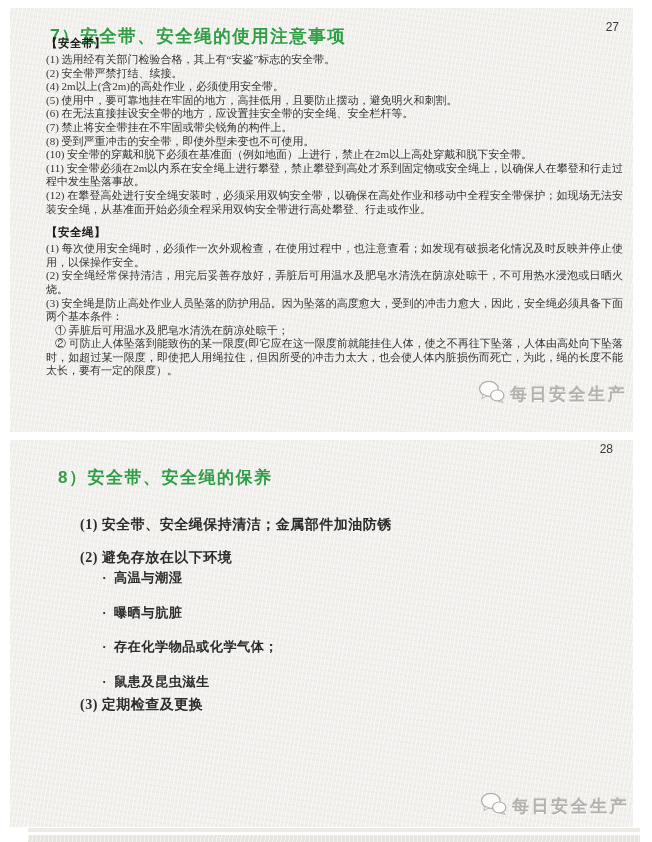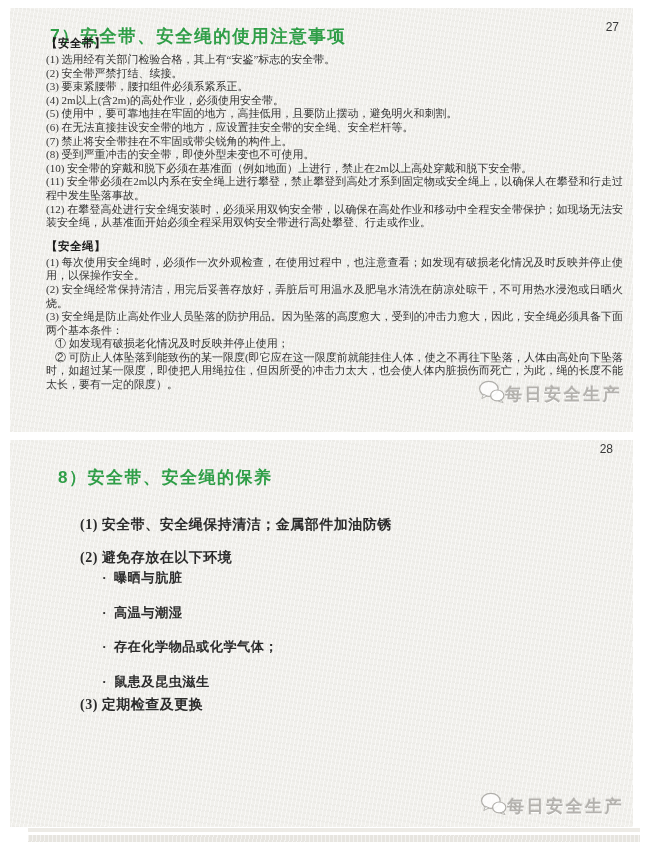--- a/index.html
+++ b/index.html
@@ -23,21 +23,21 @@
   h2.sec.rope{margin-top:9px;}
   p.item{margin:0;font-size:11px;line-height:13.6px;color:#333;text-align:justify;}
   p.item.sub{text-indent:9px;}
   
   .p2item{position:absolute;left:58px;margin:12px;font-size:14px;font-weight:bold;color:#2b2b2b;letter-spacing:.5px;}
   .p2i0{top:64px;} .p2i1{top:97px;font-family:Liberation Serif, serif;} .p2i2{top:244px;}
   ul.env{list-style:none;margin:0;padding:0;position:absolute;left:92px;top:129px;}
   ul.env li{margin:0 0 16.5px 0;font-size:13.2px;font-weight:bold;color:#2b2b2b;letter-spacing:.5px;}
   ul.env li::before{content:"·";margin-right:7px;font-weight:bold;}
   
-  .wm{position:absolute;display:flex;align-items:center;color:#b3b1ad;
+  .wm{position:absolute;display:flex;align-items:center;gap:5px;color:#b3b1ad;
       font-family:"Liberation Sans","DejaVu Sans",sans-serif;font-weight:bold;
       font-size:17px;letter-spacing:2.5px;
       text-shadow:0 1px 0 rgba(255,255,255,.9), 0 -1px 0 rgba(150,148,144,.25);}
   .wm1{left:468px;top:372px;}
   .wm2{left:470px;top:352px;}
   .wm svg{flex:0 0 auto;}
   
   .strip{position:absolute;left:28px;right:12px;}
   .strip1{top:828px;height:4px;background:#edebe6;}
   .strip2{top:835px;height:7px;background:#e7e5e0;
@@ -49,35 +49,34 @@
 <div class="stage">
 
   <section class="paper page1">
     <div class="pagenum">27</div>
     <h1 class="gtitle">7）安全带、安全绳的使用注意事项</h1>
 
     <div class="content">
       <h2 class="sec">【安全带】</h2>
       <p class="item">(1) 选用经有关部门检验合格，其上有“安鉴”标志的安全带。</p>
       <p class="item">(2) 安全带严禁打结、续接。</p>
-      <p class="item">(3) 要束紧腰带，腰扣组件必须系紧系正。</p>
       <p class="item">(4) 2m以上(含2m)的高处作业，必须使用安全带。</p>
       <p class="item">(5) 使用中，要可靠地挂在牢固的地方，高挂低用，且要防止摆动，避免明火和刺割。</p>
       <p class="item">(6) 在无法直接挂设安全带的地方，应设置挂安全带的安全绳、安全栏杆等。</p>
       <p class="item">(7) 禁止将安全带挂在不牢固或带尖锐角的构件上。</p>
       <p class="item">(8) 受到严重冲击的安全带，即使外型未变也不可使用。</p>
       <p class="item">(10) 安全带的穿戴和脱下必须在基准面（例如地面）上进行，禁止在2m以上高处穿戴和脱下安全带。</p>
       <p class="item">(11) 安全带必须在2m以内系在安全绳上进行攀登，禁止攀登到高处才系到固定物或安全绳上，以确保人在攀登和行走过程中发生坠落事故。</p>
       <p class="item">(12) 在攀登高处进行安全绳安装时，必须采用双钩安全带，以确保在高处作业和移动中全程安全带保护；如现场无法安装安全绳，从基准面开始必须全程采用双钩安全带进行高处攀登、行走或作业。</p>
 
       <h2 class="sec rope">【安全绳】</h2>
       <p class="item">(1) 每次使用安全绳时，必须作一次外观检查，在使用过程中，也注意查看；如发现有破损老化情况及时反映并停止使用，以保操作安全。</p>
       <p class="item">(2) 安全绳经常保持清洁，用完后妥善存放好，弄脏后可用温水及肥皂水清洗在荫凉处晾干，不可用热水浸泡或日晒火烧。</p>
       <p class="item">(3) 安全绳是防止高处作业人员坠落的防护用品。因为坠落的高度愈大，受到的冲击力愈大，因此，安全绳必须具备下面两个基本条件：</p>
-      <p class="item sub">① 如发现有破损老化情况及时反映并停止使用；</p>
+      <p class="item sub">① 弄脏后可用温水及肥皂水清洗在荫凉处晾干；</p>
       <p class="item sub">② 可防止人体坠落到能致伤的某一限度(即它应在这一限度前就能挂住人体，使之不再往下坠落，人体由高处向下坠落时，如超过某一限度，即使把人用绳拉住，但因所受的冲击力太大，也会使人体内脏损伤而死亡，为此，绳的长度不能太长，要有一定的限度）。</p>
     </div>
 
     <div class="wm wm1">
       <span>
         <svg width="27" height="23" viewBox="0 0 30 26">
           <ellipse cx="12" cy="10" rx="10.5" ry="8.5" fill="rgba(255,255,255,0.75)" stroke="#b0aeaa" stroke-width="1.4"></ellipse>
           <path d="M6 16 L4 21 L10 18 Z" fill="rgba(255,255,255,0.75)" stroke="#b0aeaa" stroke-width="1"></path>
           <ellipse cx="21.5" cy="17.5" rx="7.5" ry="6.2" fill="rgba(255,255,255,0.9)" stroke="#b0aeaa" stroke-width="1.4"></ellipse>
           <path d="M26 22.5 L28 25.5 L23 24 Z" fill="rgba(255,255,255,0.9)" stroke="#b0aeaa" stroke-width="1"></path>
@@ -88,22 +87,22 @@
   </section>
 
   <section class="paper page2">
     <div class="pagenum">28</div>
     <h1 class="gtitle">8）安全带、安全绳的保养</h1>
 
     <p class="p2item p2i0">(1) 安全带、安全绳保持清洁；金属部件加油防锈</p>
     <p class="p2item p2i1">(2) 避免存放在以下环境</p>
 
     <ul class="env">
+      <li>高温与潮湿</li>
       <li>曝晒与肮脏</li>
-      <li>高温与潮湿</li>
       <li>存在化学物品或化学气体；</li>
       <li>鼠患及昆虫滋生</li>
     </ul>
 
     <p class="p2item p2i2">(3) 定期检查及更换</p>
 
     <div class="wm wm2">
       <span>
         <svg width="27" height="23" viewBox="0 0 30 26">
           <ellipse cx="12" cy="10" rx="10.5" ry="8.5" fill="rgba(255,255,255,0.75)" stroke="#b0aeaa" stroke-width="1.4"></ellipse>

